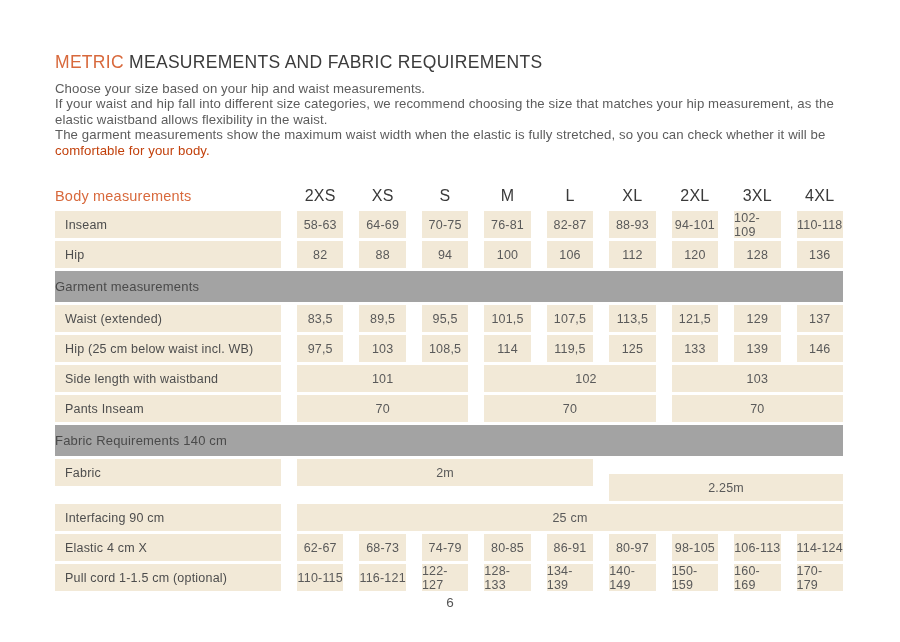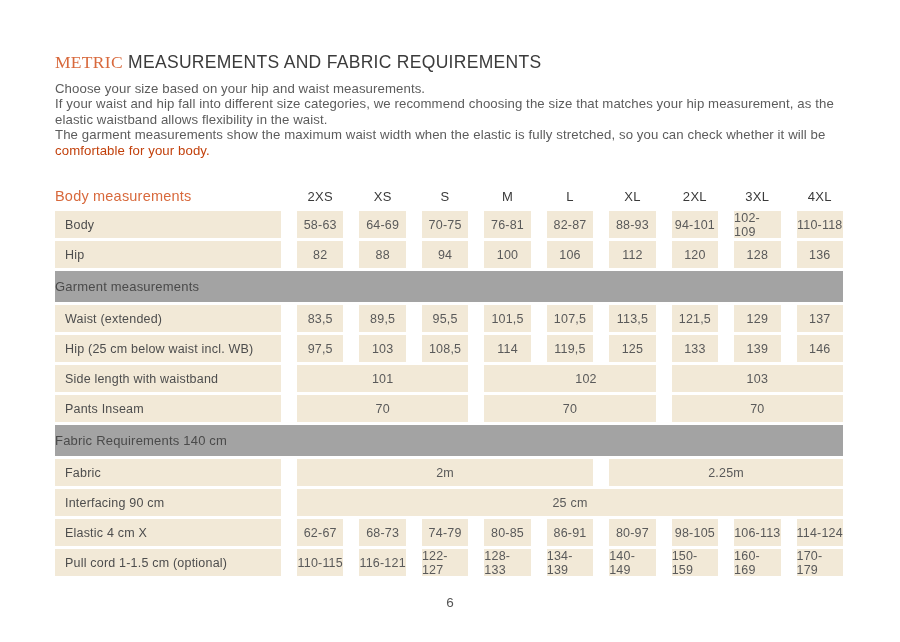--- a/index.html
+++ b/index.html
@@ -15,21 +15,21 @@
     background: #ffffff;
   }
   .title {
     position: absolute;
     left: 55px; top: 52px;
     font-size: 17.5px;
     letter-spacing: 0.3px;
     color: #3b3b3b;
     white-space: nowrap;
   }
-  .title .accent { color: #d8693c; font-family: Liberation Serif, serif; }
+  .title .accent { color: #d8693c; }
   .intro {
     position: absolute;
     left: 55px; top: 81px;
     width: 800px;
     font-size: 13.2px;
     line-height: 15.4px;
     color: #5c5c5c;
     white-space: pre-line;
     letter-spacing: 0.1px;
   }
@@ -54,21 +54,21 @@
     display: flex; align-items: center;
     height: 24px;
     color: #d8693c;
     font-size: 14.5px;
     letter-spacing: 0.2px;
   }
   .hdr-size {
     display: flex; align-items: center; justify-content: center;
     height: 24px;
     color: #3a3a3a;
-    font-size: 13px;
+    font-size: 16px;
     letter-spacing: 0.3px;
   }
   .cell {
     background: #f2e9d7;
     height: 27px;
     display: flex; align-items: center;
     font-size: 12.5px;
     color: #555555;
     letter-spacing: 0.2px;
   }
@@ -109,21 +109,21 @@
       <div class="hdr-label">Body measurements</div>
       <div class="hdr-size">2XS</div>
       <div class="hdr-size">XS</div>
       <div class="hdr-size">S</div>
       <div class="hdr-size">M</div>
       <div class="hdr-size">L</div>
       <div class="hdr-size">XL</div>
       <div class="hdr-size">2XL</div>
       <div class="hdr-size">3XL</div>
       <div class="hdr-size">4XL</div>
-      <div class="cell lbl">Body</div>
+      <div class="cell lbl">Inseam</div>
       <div class="cell val">58-63</div>
       <div class="cell val">64-69</div>
       <div class="cell val">70-75</div>
       <div class="cell val">76-81</div>
       <div class="cell val">82-87</div>
       <div class="cell val">88-93</div>
       <div class="cell val">94-101</div>
       <div class="cell val">102-109</div>
       <div class="cell val">110-118</div>
       <div class="cell lbl">Hip</div>
@@ -161,21 +161,21 @@
       <div class="cell val" style="grid-column: span 3;">101</div>
       <div class="cell val" style="grid-column: span 3; padding-left: 32px;">102</div>
       <div class="cell val" style="grid-column: span 3;">103</div>
       <div class="cell lbl">Pants Inseam</div>
       <div class="cell val" style="grid-column: span 3;">70</div>
       <div class="cell val" style="grid-column: span 3;">70</div>
       <div class="cell val" style="grid-column: span 3;">70</div>
       <div class="section-row">Fabric Requirements 140 cm</div>
       <div class="cell lbl">Fabric</div>
       <div class="cell val" style="grid-column: span 5;">2m</div>
-      <div class="cell val" style="grid-column: span 4;">2.25m</div>
+      <div class="cell val" style="grid-column: span 4; margin-top: 15px;">2.25m</div>
       <div class="cell lbl">Interfacing 90 cm</div>
       <div class="cell val" style="grid-column: span 9;">25 cm</div>
       <div class="cell lbl">Elastic 4 cm X</div>
       <div class="cell val">62-67</div>
       <div class="cell val">68-73</div>
       <div class="cell val">74-79</div>
       <div class="cell val">80-85</div>
       <div class="cell val">86-91</div>
       <div class="cell val">80-97</div>
       <div class="cell val">98-105</div>

